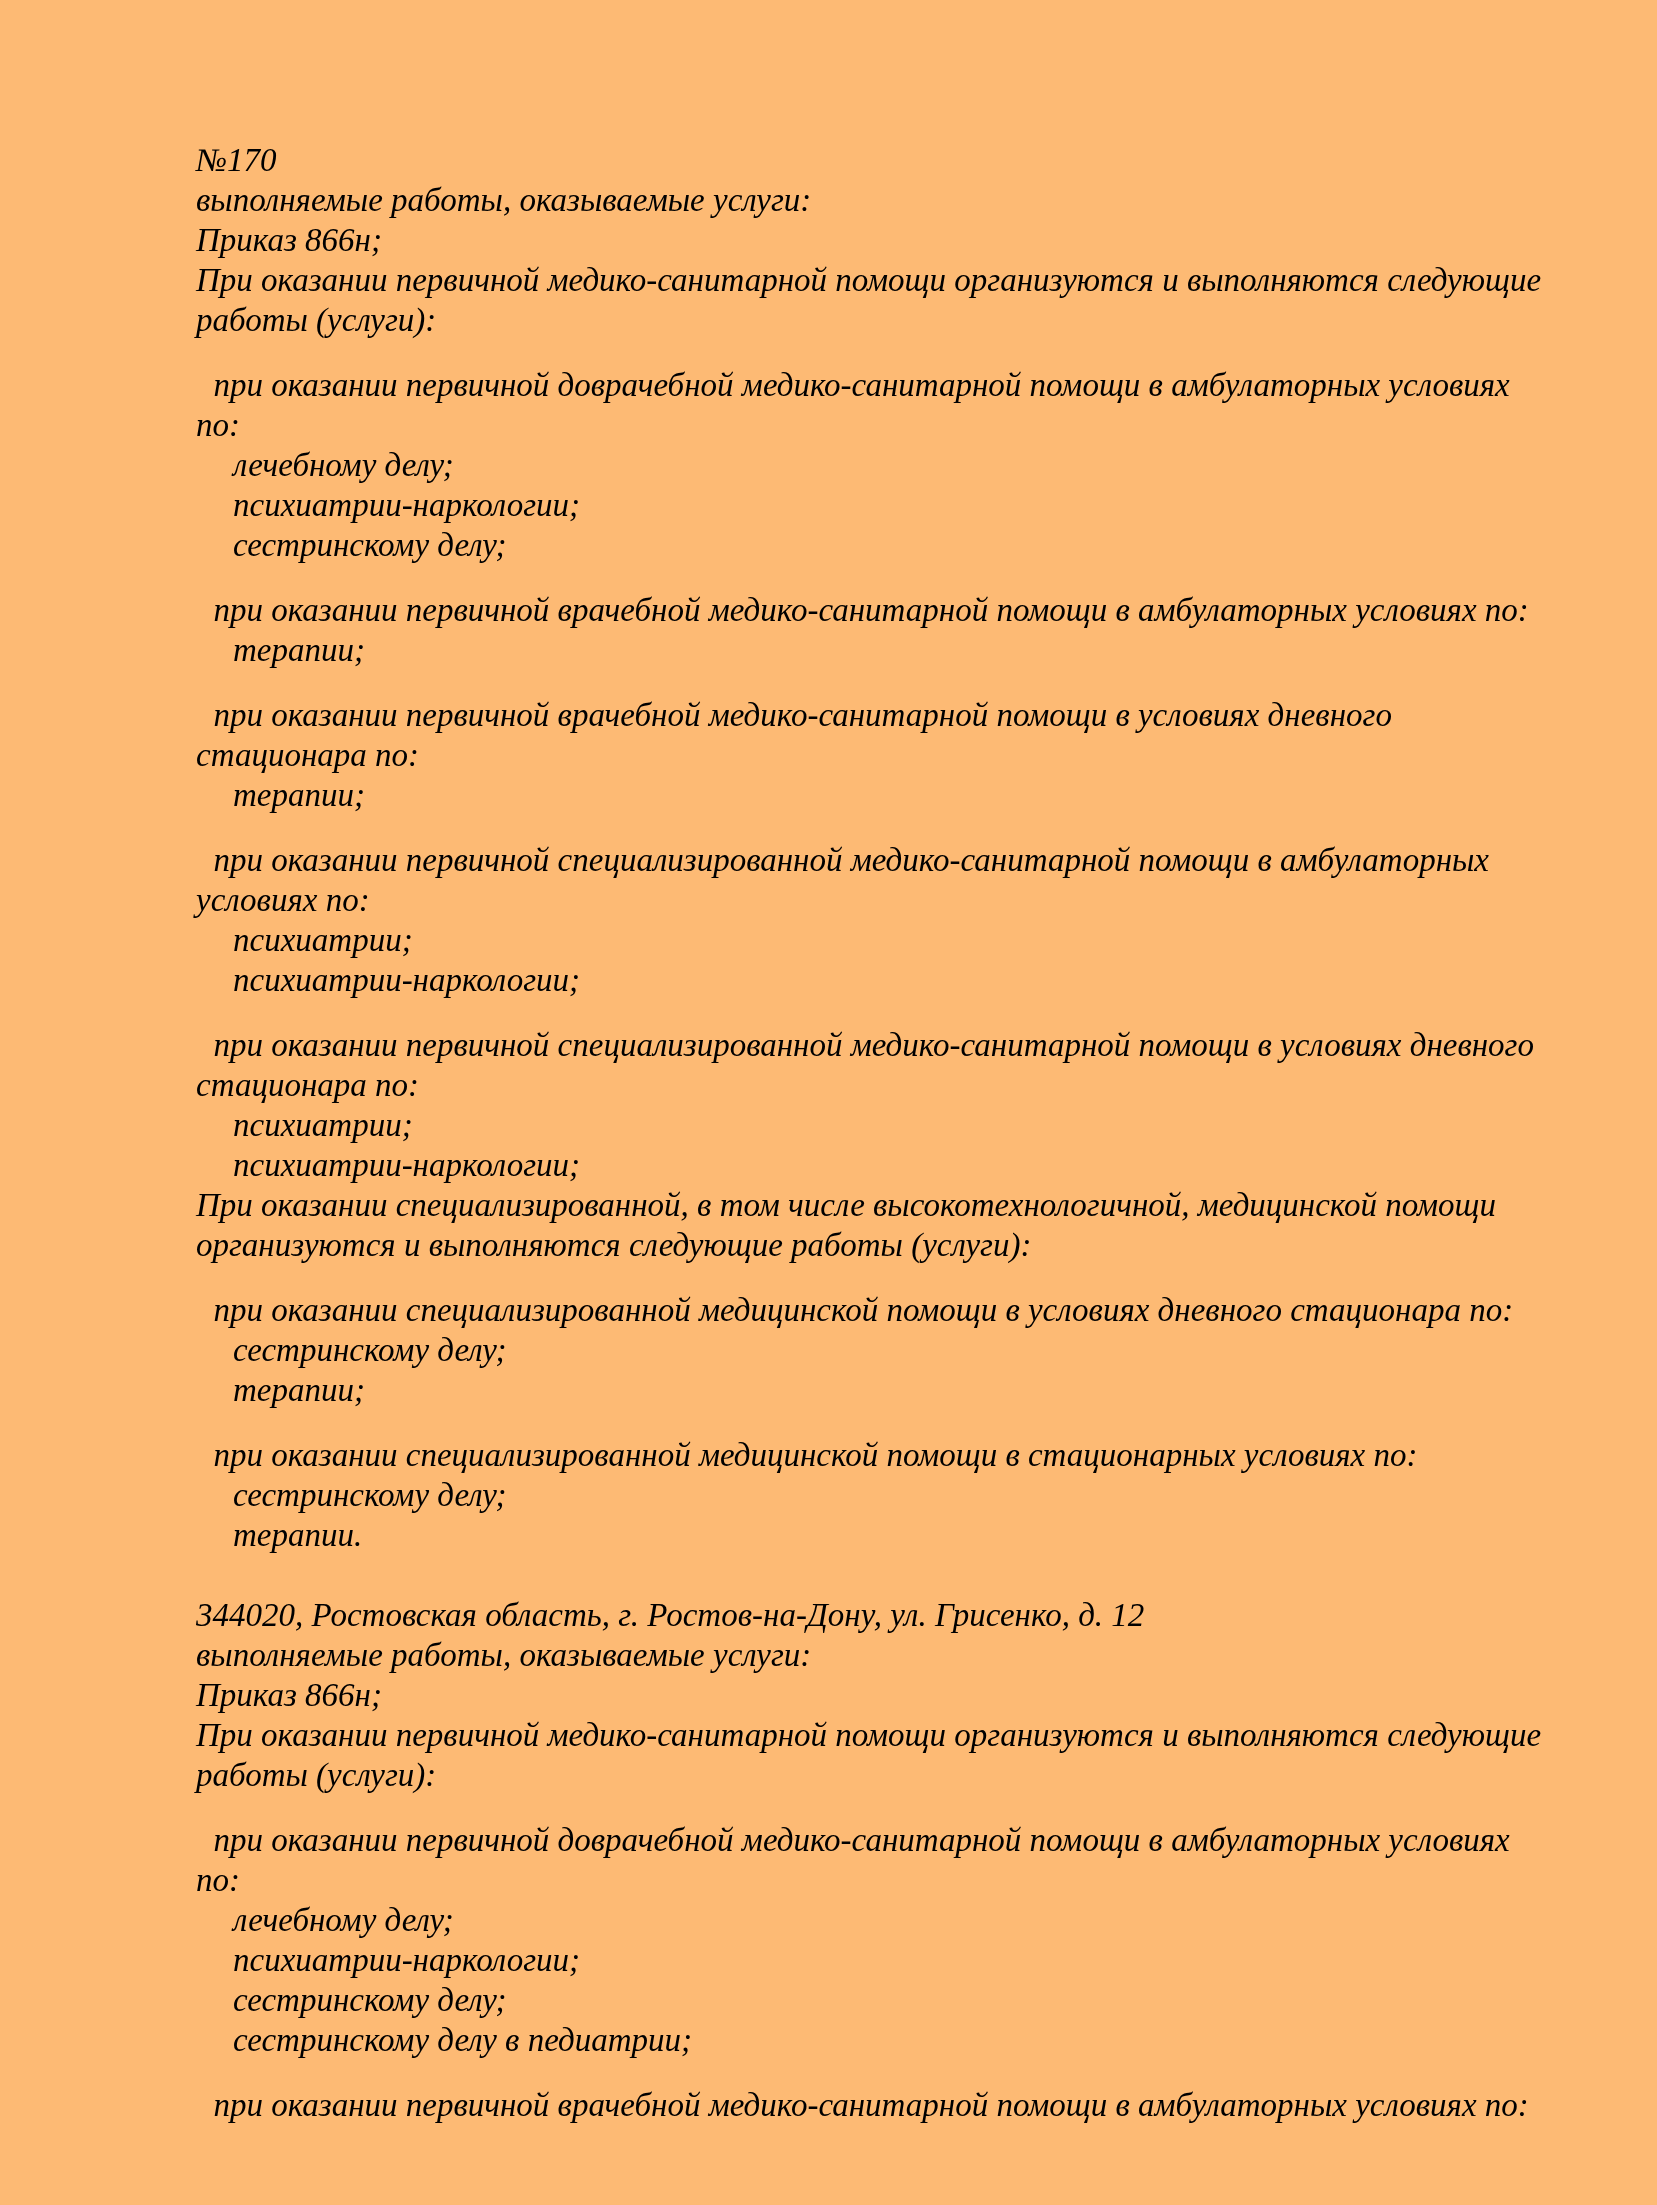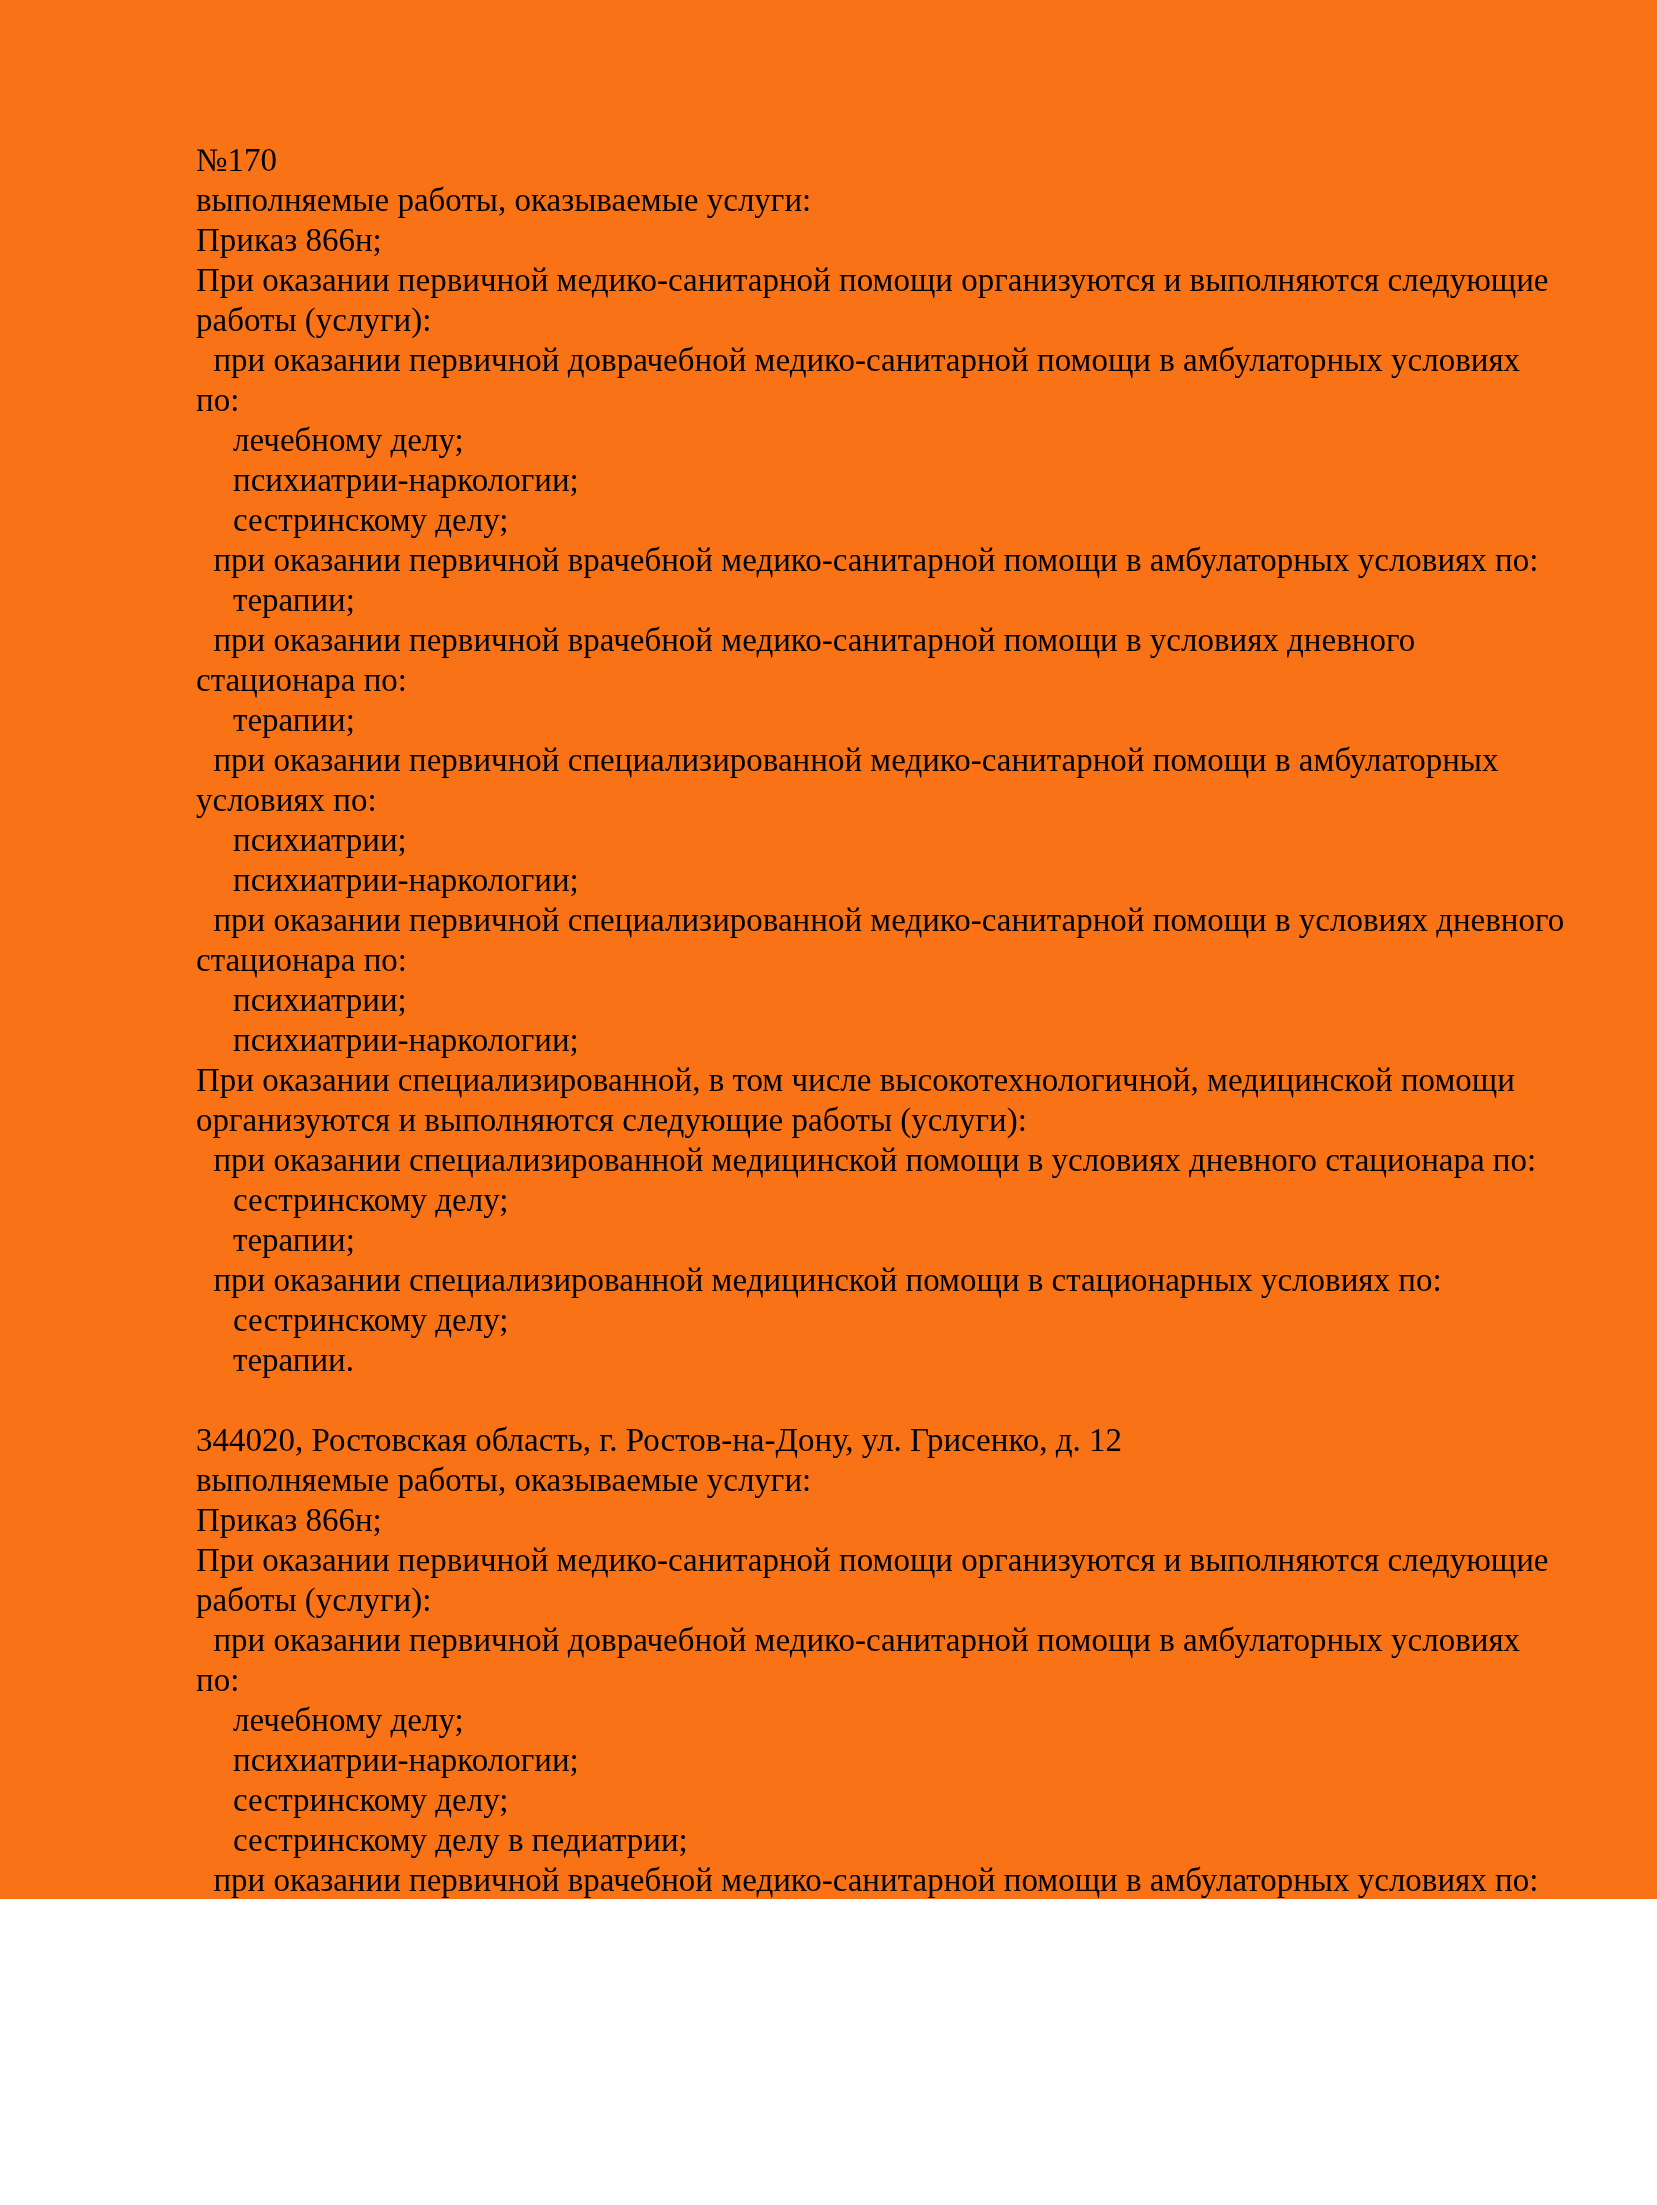--- a/index.html
+++ b/index.html
@@ -8,40 +8,41 @@
   }
   body {
     width: 1657px;
     height: 2205px;
     background: #ffffff;
     font-family: "Liberation Serif", "DejaVu Serif", serif;
   }
   .page {
     position: relative;
     width: 1657px;
-    height: 1899px;
-    background: #f97316;
+    height: 2205px;
+    background: #fdba74;
     overflow: hidden;
+    font-style: italic;
   }
   .doc-text {
     position: absolute;
     left: 196px;
     top: 140px;
     right: 80px;
     font-size: 33px;
     line-height: 40px;
     color: #000000;
     white-space: pre;
     font-kerning: normal;
   }
   .line {
     height: 40px;
   }
   .indent-0 { padding-left: 0; }
-  .indent-1 { padding-left: 17.4px; }
+  .indent-1 { padding-left: 17.4px; margin-top: 25px; }
   .indent-2 { padding-left: 37px; }
 </style>
 </head>
 <body style="background: rgb(255, 255, 255);">
 
 <div class="page">
   <div class="doc-text" id="doc-text" style="color: rgb(0, 0, 0);"><div class="line indent-0">№170</div><div class="line indent-0">выполняемые работы, оказываемые услуги:</div><div class="line indent-0">Приказ 866н;</div><div class="line indent-0">При оказании первичной медико-санитарной помощи организуются и выполняются следующие</div><div class="line indent-0">работы (услуги):</div><div class="line indent-1">при оказании первичной доврачебной медико-санитарной помощи в амбулаторных условиях</div><div class="line indent-0">по:</div><div class="line indent-2">лечебному делу;</div><div class="line indent-2">психиатрии-наркологии;</div><div class="line indent-2">сестринскому делу;</div><div class="line indent-1">при оказании первичной врачебной медико-санитарной помощи в амбулаторных условиях по:</div><div class="line indent-2">терапии;</div><div class="line indent-1">при оказании первичной врачебной медико-санитарной помощи в условиях дневного</div><div class="line indent-0">стационара по:</div><div class="line indent-2">терапии;</div><div class="line indent-1">при оказании первичной специализированной медико-санитарной помощи в амбулаторных</div><div class="line indent-0">условиях по:</div><div class="line indent-2">психиатрии;</div><div class="line indent-2">психиатрии-наркологии;</div><div class="line indent-1">при оказании первичной специализированной медико-санитарной помощи в условиях дневного</div><div class="line indent-0">стационара по:</div><div class="line indent-2">психиатрии;</div><div class="line indent-2">психиатрии-наркологии;</div><div class="line indent-0">При оказании специализированной, в том числе высокотехнологичной, медицинской помощи</div><div class="line indent-0">организуются и выполняются следующие работы (услуги):</div><div class="line indent-1">при оказании специализированной медицинской помощи в условиях дневного стационара по:</div><div class="line indent-2">сестринскому делу;</div><div class="line indent-2">терапии;</div><div class="line indent-1">при оказании специализированной медицинской помощи в стационарных условиях по:</div><div class="line indent-2">сестринскому делу;</div><div class="line indent-2">терапии.</div><div class="line indent-0"></div><div class="line indent-0">344020, Ростовская область, г. Ростов-на-Дону, ул. Грисенко, д. 12</div><div class="line indent-0">выполняемые работы, оказываемые услуги:</div><div class="line indent-0">Приказ 866н;</div><div class="line indent-0">При оказании первичной медико-санитарной помощи организуются и выполняются следующие</div><div class="line indent-0">работы (услуги):</div><div class="line indent-1">при оказании первичной доврачебной медико-санитарной помощи в амбулаторных условиях</div><div class="line indent-0">по:</div><div class="line indent-2">лечебному делу;</div><div class="line indent-2">психиатрии-наркологии;</div><div class="line indent-2">сестринскому делу;</div><div class="line indent-2">сестринскому делу в педиатрии;</div><div class="line indent-1">при оказании первичной врачебной медико-санитарной помощи в амбулаторных условиях по:</div></div>
 </div>
 
 

